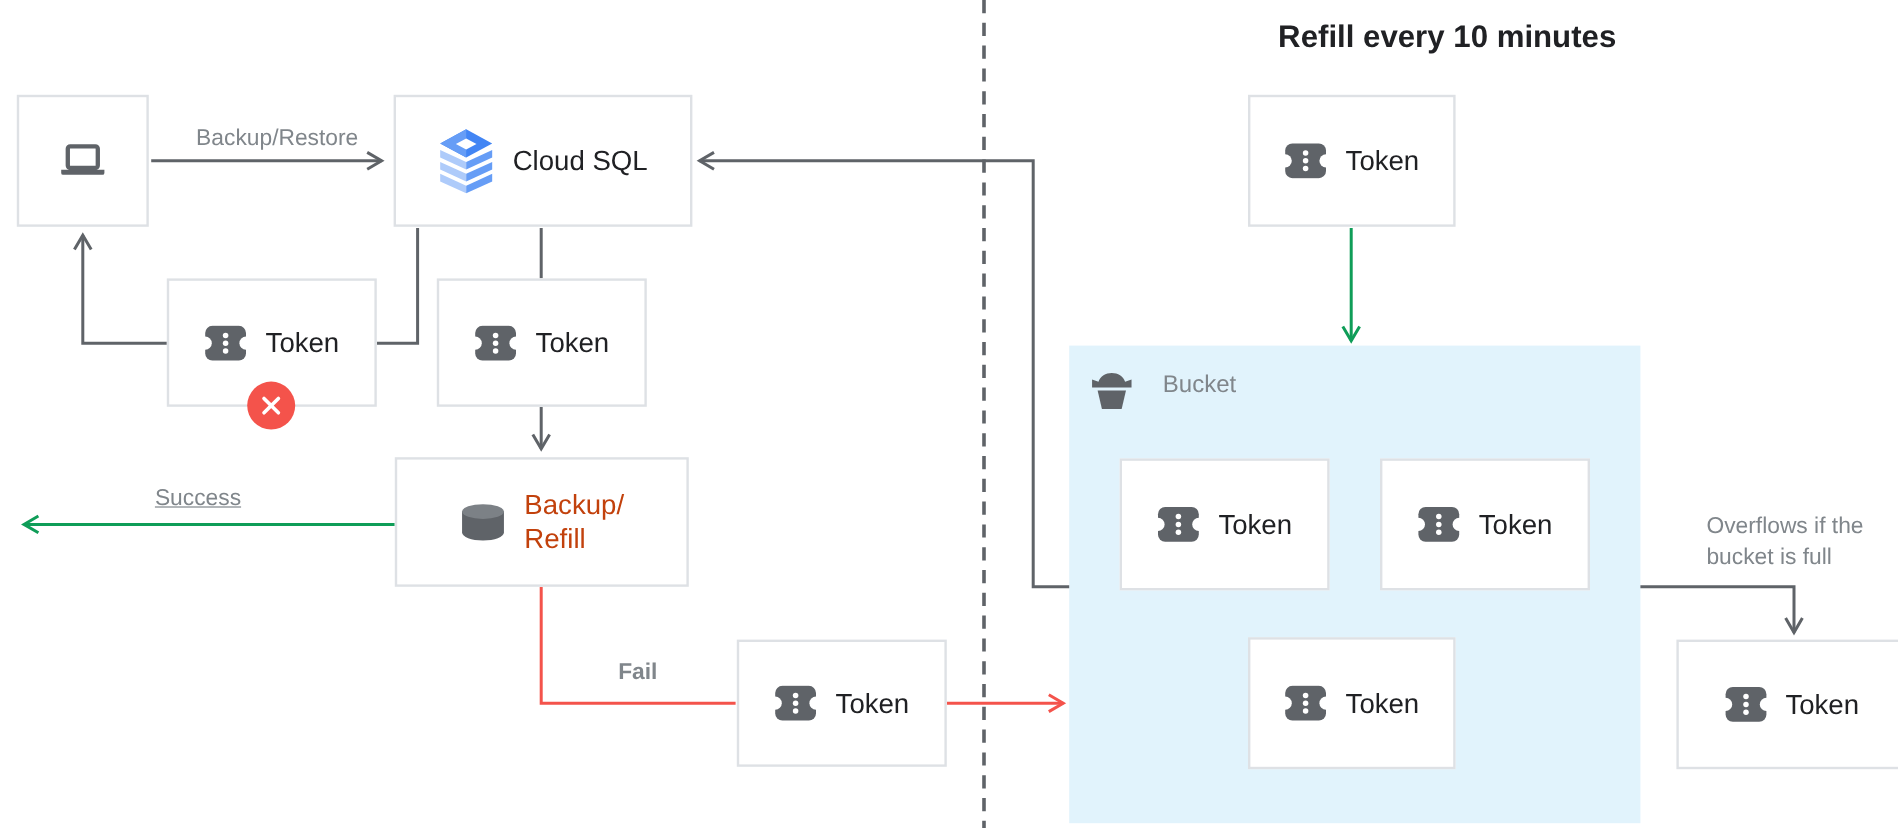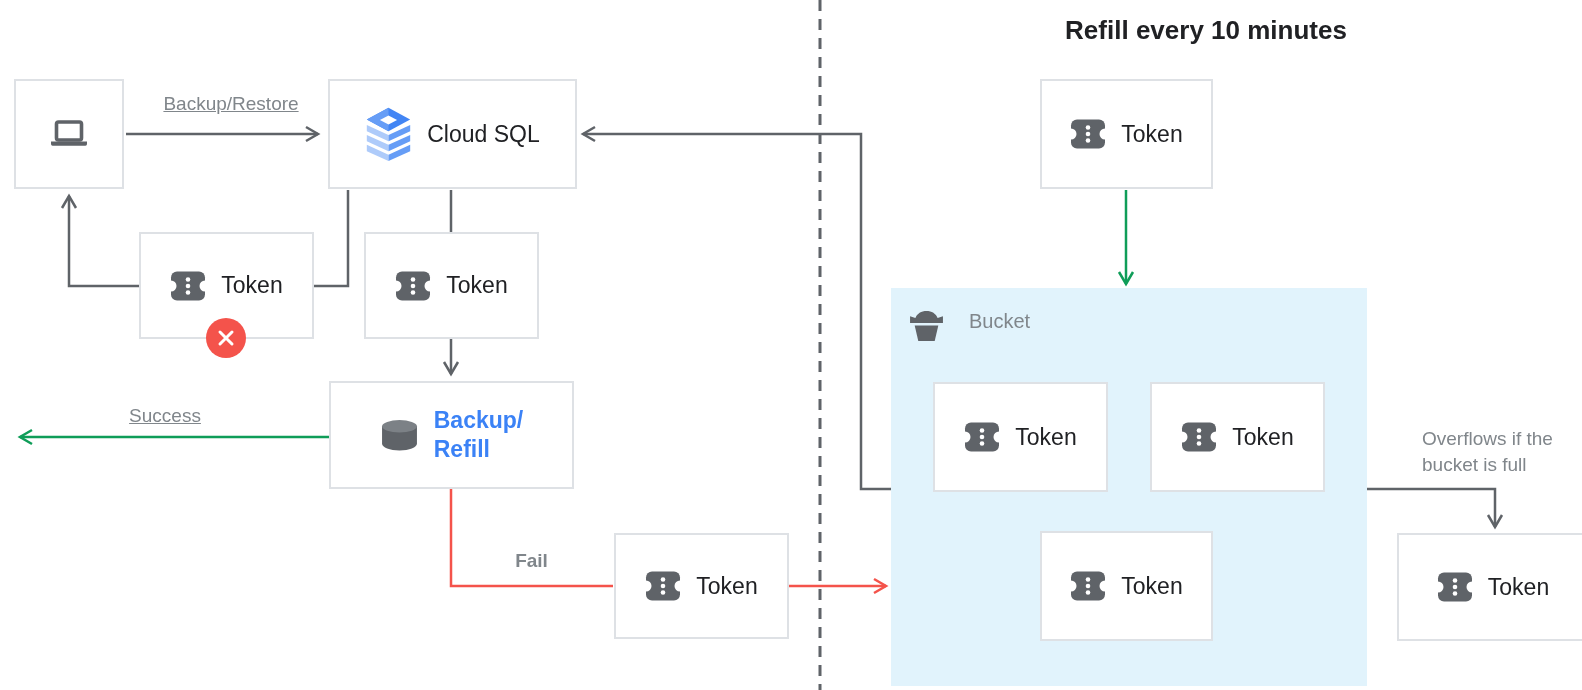--- a/index.html
+++ b/index.html
@@ -14,21 +14,21 @@
     position:absolute; left:891px; top:288px; width:476px; height:398px;
     background:#e1f3fc; z-index:1;
   }
   svg.overlay { position:absolute; left:0; top:0; z-index:2; }
   .node {
     position:absolute; background:#ffffff; border:2px solid #dee1e5;
     box-sizing:border-box; display:flex; align-items:center; justify-content:center;
     gap:15px; z-index:3;
   }
   .node .label { font-size:23px; color:#202124; white-space:nowrap; }
-  .node .label2 { font-size:23px; color:#3b82f6; line-height:1.25;font-weight:bold; }
+  .node .label2 { font-size:23px; color:#c2410c; line-height:1.25; }
   .edge-label {
     position:absolute; color:#80868b; font-size:19px; z-index:2; line-height:1.35;
   }
   .edge-label.center { text-align:center; }
   .title {
     position:absolute; left:1016px; top:15px; width:380px; text-align:center;
     font-size:26px; font-weight:bold; color:#202124; z-index:2;
   }
   .bucket-header {
     position:absolute; left:908px; top:310px; display:flex; align-items:flex-start;
@@ -80,21 +80,21 @@
 
     <path d="M1126,190 V284" fill="none" stroke="#0f9d58" stroke-width="2.5" marker-end="url(#arr-green)"></path>
 
     <path d="M891,489 H861 V134 H583" fill="none" stroke="#5f6368" stroke-width="2.5" marker-end="url(#arr-gray)"></path>
 
     <path d="M1367,489 H1495 V527" fill="none" stroke="#5f6368" stroke-width="2.5" marker-end="url(#arr-gray)"></path>
   </svg>
 
   <div class="title">Refill every 10 minutes</div>
 
-  <div class="edge-label center" style="left:126px; top:91px; width:210px;text-decoration:underline;">Backup/Restore</div>
+  <div class="edge-label center" style="left:126px; top:103px; width:210px;">Backup/Restore</div>
   <div class="edge-label center" style="left:100px; top:403px; width:130px;text-decoration:underline;">Success</div>
   <div class="edge-label center" style="left:494px; top:548px; width:75px;font-weight:bold;">Fail</div>
   <div class="edge-label" style="left:1422px; top:426px; width:165px;">Overflows if the bucket is full</div>
 
   <div class="node" style="left:14px; top:79px; width:110px; height:110px;">
     <svg width="42" height="28" viewBox="0 0 42 28">
       <rect x="8.5" y="2" width="25" height="18" rx="2" fill="none" stroke="#5f6368" stroke-width="3.6"></rect>
       <path d="M3,21.5 h36 v2.6 q0,1.6 -1.6,1.6 h-32.8 q-1.6,0 -1.6,-1.6 z" fill="#5f6368"></path>
     </svg>
   </div>

